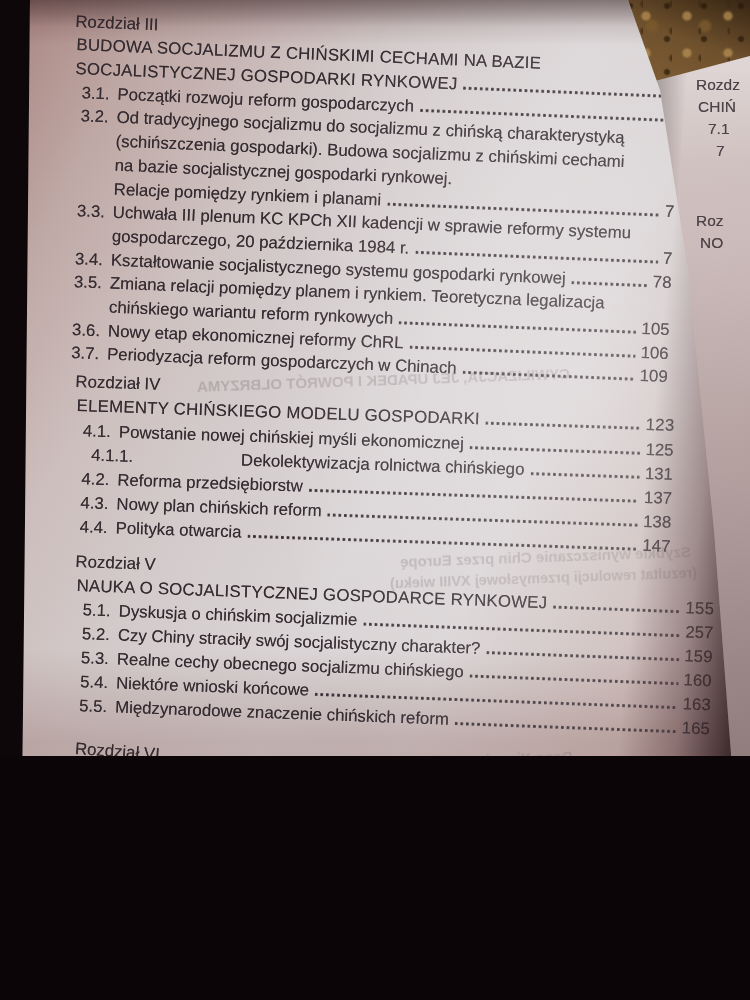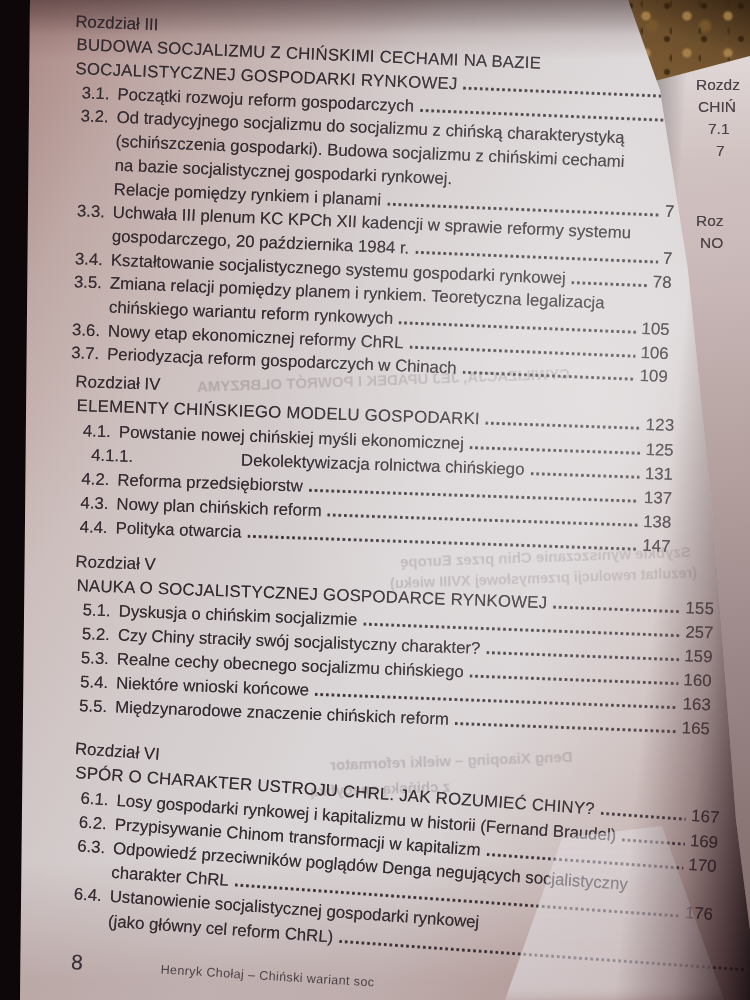--- a/index.html
+++ b/index.html
@@ -1,16 +1,16 @@
 <!DOCTYPE html>
 <html><head>
 <meta charset="utf-8">
 <style>
   html,body{margin:0;padding:0;background:#0b0507;}
-  #canvas{position:relative;width:750px;height:1000px;overflow:hidden;background:#0e0709;
+  #canvas{position:relative;width:750px;height:756px;overflow:hidden;background:#0e0709;
           font-family:"Liberation Sans",sans-serif;}
 
   
   #cork{position:absolute;left:585px;top:0;width:165px;height:150px;
     background-color:#7d5c34;
     background-image:
       radial-gradient(circle at 8px 6px, rgba(35,22,8,.65) 2px, rgba(35,22,8,0) 4px),
       radial-gradient(circle at 20px 16px, rgba(186,146,84,.7) 3px, rgba(186,146,84,0) 6px),
       radial-gradient(circle at 30px 4px, rgba(60,40,16,.8) 2px, rgba(60,40,16,0) 5px),
       radial-gradient(circle at 14px 26px, rgba(120,88,44,.9) 4px, rgba(120,88,44,0) 8px),

